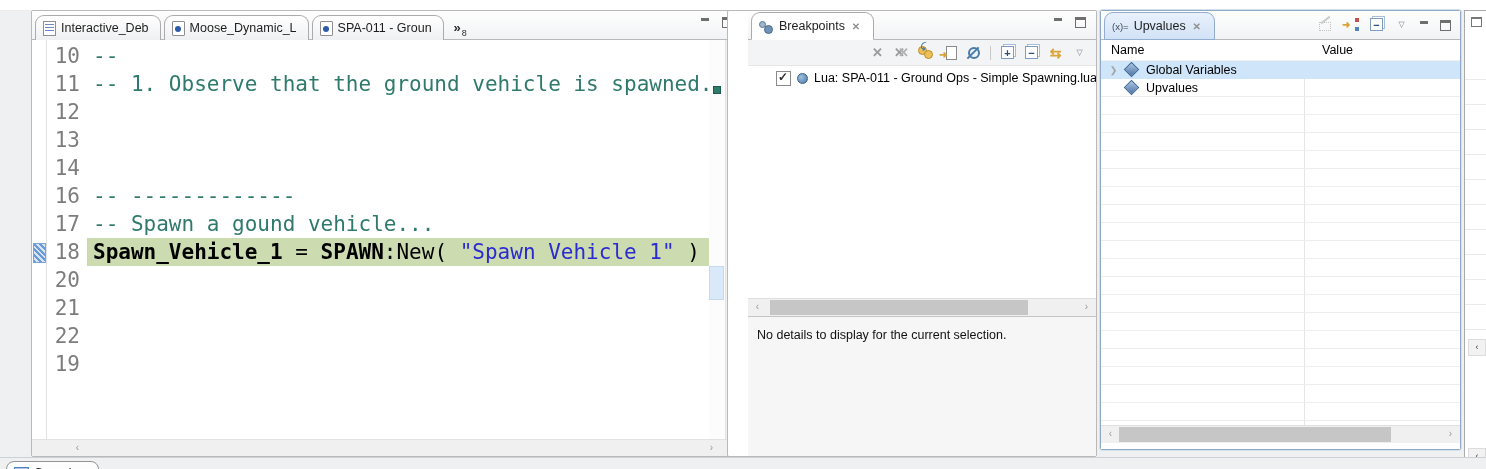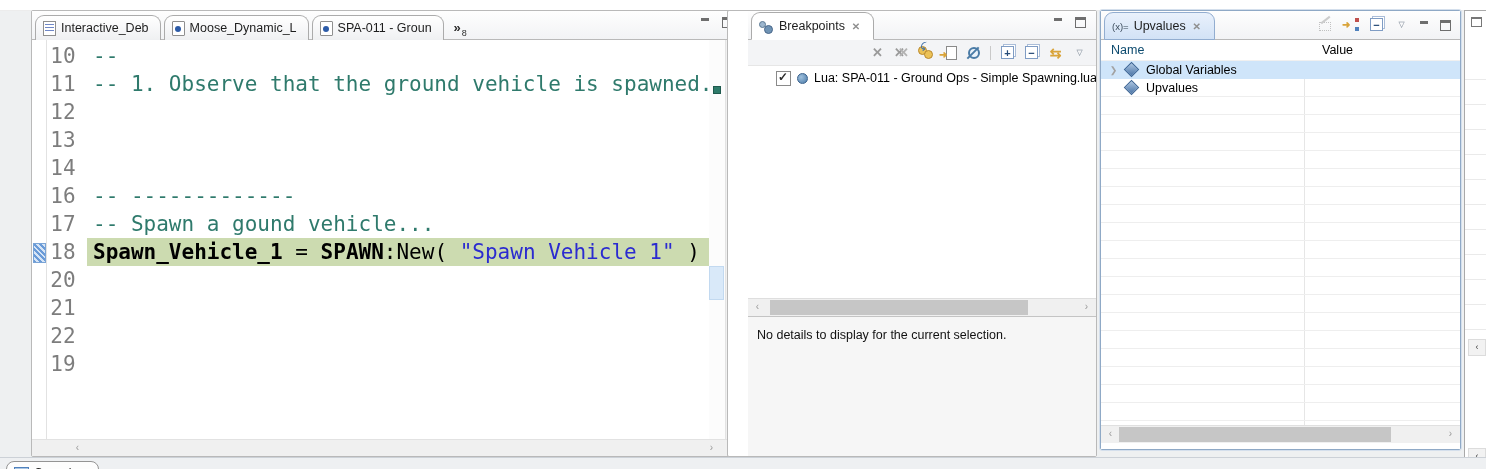--- a/index.html
+++ b/index.html
@@ -41,21 +41,21 @@
 
   
   #editor-part{left:2px;top:10px;width:713px;height:447px;margin-left:29px;}
   .ebody{flex:1;display:flex;min-height:0;background:#fff;}
   .codewrap{flex:1;position:relative;overflow:hidden;padding-top:2px;}
   .codewrap::before{content:"";position:absolute;left:14px;top:0;bottom:0;width:1px;background:#e2e2e2;}
   .crow{display:flex;height:28px;}
   .cell-ruler{width:14px;flex:none;position:relative;}
   .ipmark{position:absolute;left:1px;top:5px;width:11px;height:18px;border:1px solid #7aa4d6;
           background:repeating-linear-gradient(45deg,#6a9bd8 0 2px,#d6e4f5 2px 4px);}
-  .cell-num{width:34px;flex:none;text-align:center;padding-right:7px;color:#7d7d7d;
+  .cell-num{width:34px;flex:none;text-align:right;padding-right:7px;color:#7d7d7d;
             font:21px/28px "DejaVu Sans Mono",monospace;}
   .cell-text{flex:1;padding-left:6px;font:21px/28px "DejaVu Sans Mono",monospace;white-space:pre;color:#000;}
   .crow.cur .cell-text{background:#ccdbb0;}
   .seg-comment{color:#2f7a6c;}
   .seg-global{font-weight:bold;color:#000;}
   .seg-plain{color:#000;}
   .seg-string{color:#2b2bd0;}
   .overview{width:16px;flex:none;position:relative;background:#fcfcfc;}
   .ov-dot{position:absolute;left:4px;top:46px;width:6px;height:6px;background:#2e7b6a;border:1px solid #1f5a4e;}
   .ov-range{position:absolute;left:0;top:226px;width:15px;height:34px;background:#d9e9f9;border:1px solid #c2d9f0;box-sizing:border-box;}
@@ -102,21 +102,21 @@
   #vars-part{left:1100px;top:10px;width:361px;height:440px;border:1px solid #8fa9c6;outline:1px solid #d4dfec;}
   .vtoolbar{margin-left:auto;display:flex;gap:8px;align-items:center;padding:5px 8px 0 0;align-self:flex-start;}
   .ic-showtypes{opacity:.5;}
   .ic-showtypes::before{content:"";position:absolute;left:1px;bottom:2px;width:10px;height:7px;border:1px dotted #8d8d8d;}
   .ic-showtypes::after{content:"";position:absolute;left:2px;top:3px;width:11px;height:2px;background:#9f9f9f;transform:rotate(-38deg);}
   .ic-logical::before{content:"➜";color:#d9a43a;font-size:10px;font-weight:bold;position:absolute;left:-1px;top:3px;}
   .ic-logical .sq{position:absolute;width:4px;height:4px;}
   .ic-logical .sq.r{right:1px;top:2px;background:#c0504d;}
   .ic-logical .sq.b{right:1px;bottom:2px;background:#4f81bd;}
   .vheader{height:20px;flex:none;display:flex;background:#fff;border-bottom:1px solid #f0f0f0;}
-  .vh-name{width:203px;flex:none;padding-left:10px;line-height:20px;font-size:12.5px;color:#0c4a6e;}
+  .vh-name{width:203px;flex:none;padding-left:10px;line-height:20px;font-size:12.5px;color:#000000;}
   .vh-value{flex:1;padding-left:8px;line-height:20px;font-size:12.5px;color:#000;}
   .vbody{flex:1;position:relative;overflow:hidden;min-height:0;}
   .vbody::before{content:"";position:absolute;left:203px;top:0;bottom:0;width:1px;background:#e6e6e6;}
   .vrow{height:17px;display:flex;align-items:center;border-bottom:1px solid #eeeeee;position:relative;}
   .vrow.selected{background:#cfe5fa;border-bottom-color:#cfe5fa;}
   .twisty{width:15px;flex:none;margin-left:5px;color:#a2a2a2;font-size:9px;text-align:center;}
   .vdiamond{width:9px;height:9px;flex:none;transform:rotate(45deg);background:linear-gradient(135deg,#adc6e2,#4a74a6);
             border:1px solid #3c6494;margin:0 9px 0 5px;}
   .vname{font-size:12.5px;color:#000;white-space:nowrap;}
   .vhscroll{height:17px;flex:none;border-top:1px solid #e0e0e0;background:#f0f0f0;position:relative;}

